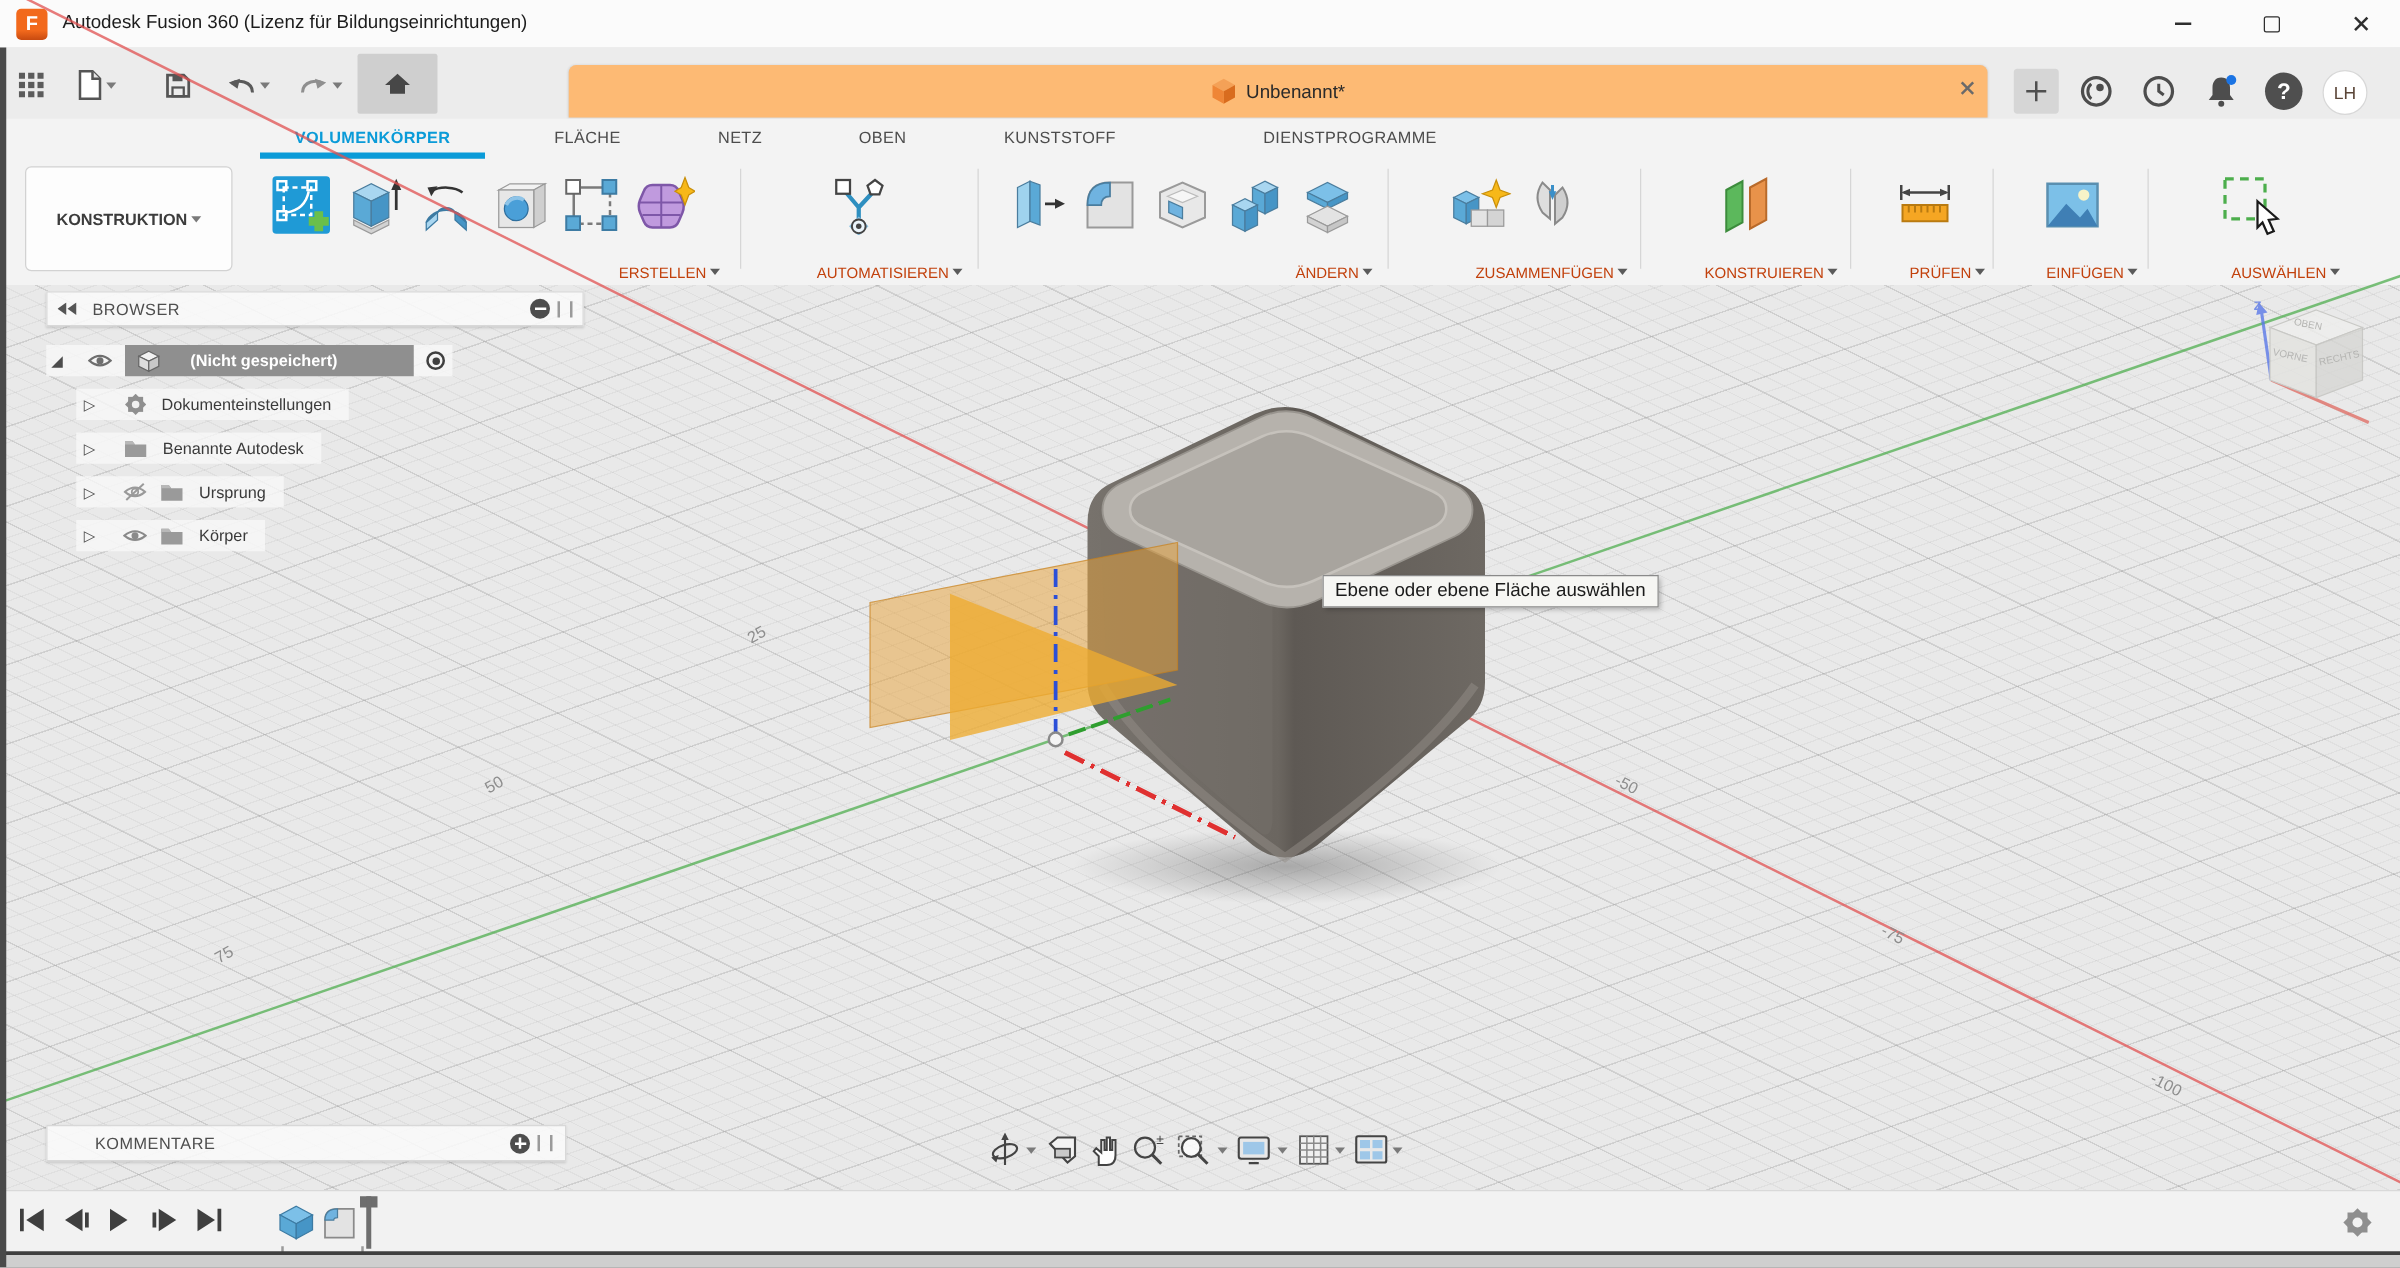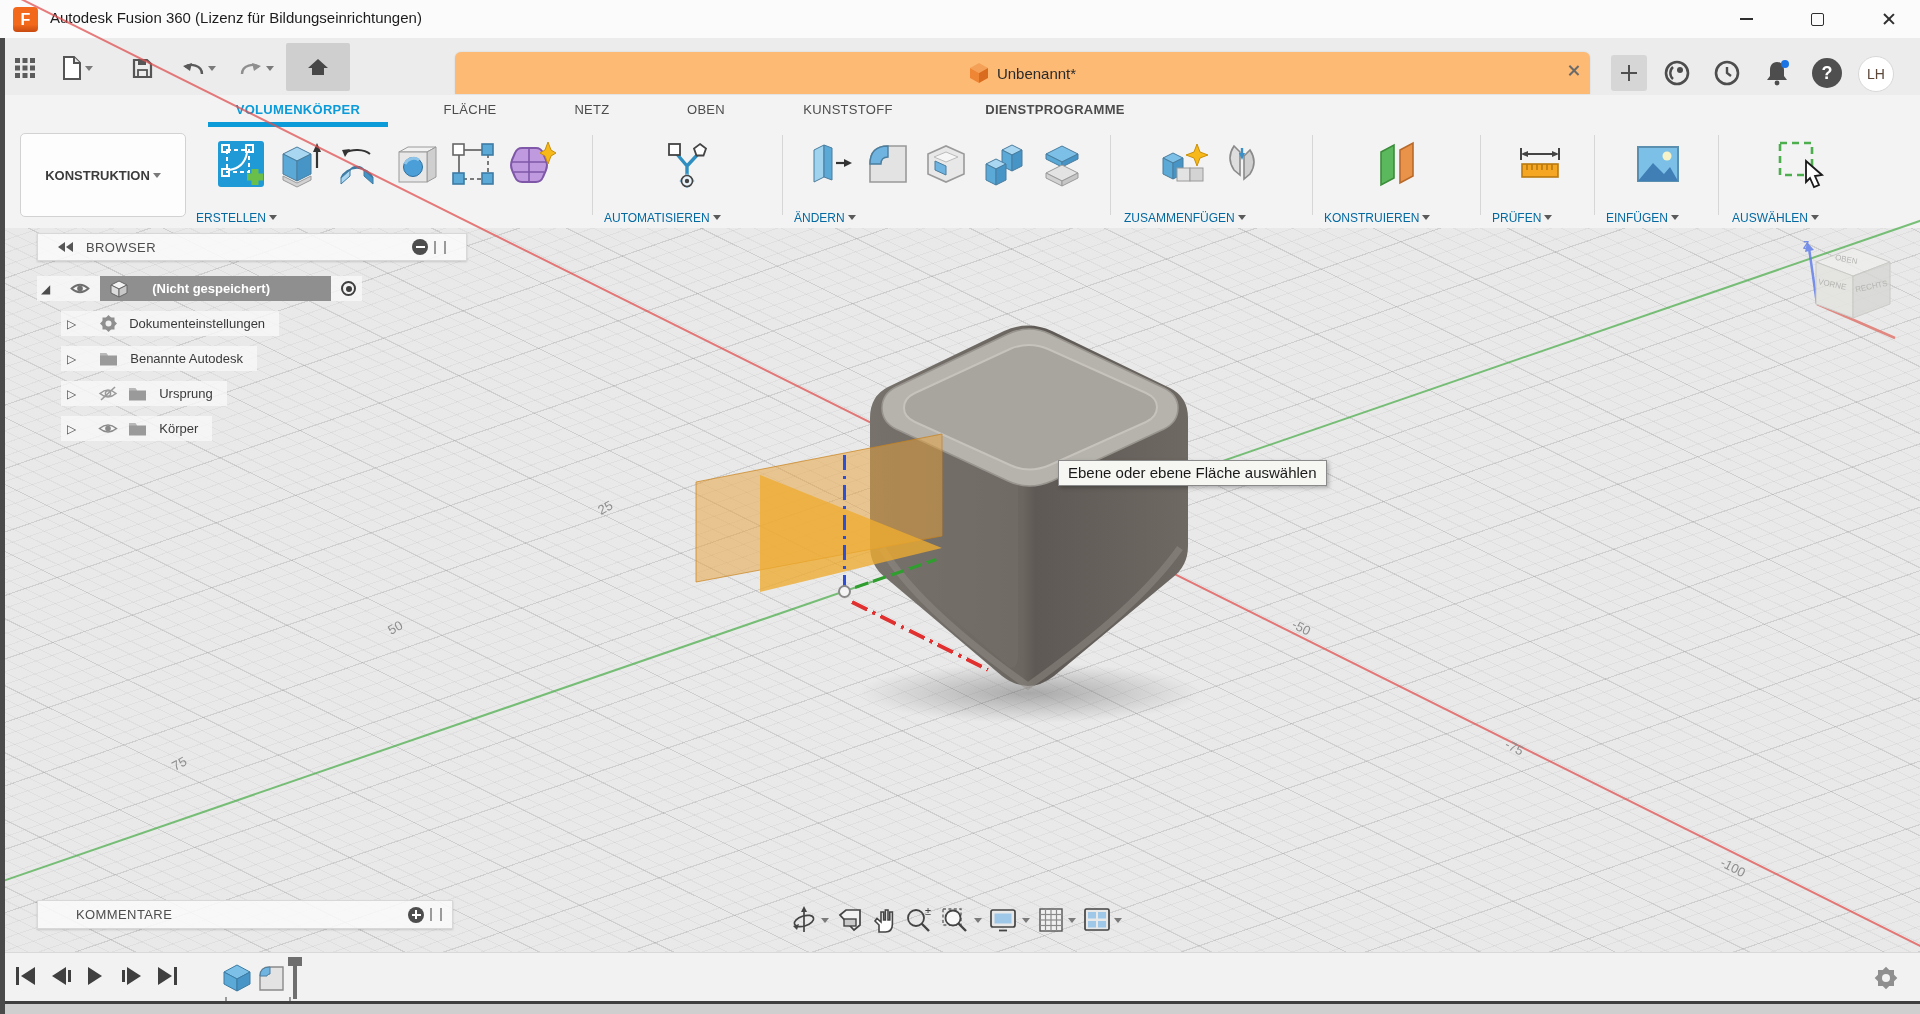--- a/index.html
+++ b/index.html
@@ -42,22 +42,22 @@
   #ribbon{left:0;top:95px;width:1920px;height:133px;background:#f3f3f3;border-bottom:1px solid #dcdcdc;}
   .rtab{top:0;height:28px;display:flex;align-items:center;justify-content:center;
         font-size:13px;color:#4c4c4c;letter-spacing:.3px;cursor:pointer;}
   .rtab.active{color:#0a9bd8;font-weight:bold;}
   #tab-underline{left:208px;top:27px;width:180px;height:5px;background:#0a9bd8;}
   #konstruktion-btn{left:20px;top:38px;width:164px;height:82px;background:#fdfdfd;border:1px solid #d2d2d2;border-radius:5px;
         display:flex;align-items:center;justify-content:center;font-size:13px;font-weight:bold;color:#3c3c3c;cursor:pointer;}
   .rgroup{top:30px;height:102px;text-align:center;}
   .rgroup .icons{display:flex;justify-content:center;align-items:center;height:78px;gap:2px;}
   .ribtn{width:56px;height:72px;display:flex;align-items:center;justify-content:center;cursor:pointer;border-radius:3px;}
-  .glabel{position:absolute;left:0;right:0;bottom:2px;display:flex;align-items:center;justify-content:flex-start;
-          font-size:12px;color:#0369a1;cursor:pointer;}
+  .glabel{position:absolute;left:0;right:0;bottom:2px;display:flex;align-items:center;justify-content:flex-end;
+          font-size:12px;color:#c2410c;cursor:pointer;}
   .glabel .caret{border-top-color:#5a5a5a;margin-top:3px;}
   .gsep{top:40px;width:1px;height:80px;background:#d6d6d6;}
 
   
   #viewport{left:0;top:228px;width:1920px;height:724px;cursor:default;
     background-color:#e9e9e9;
     background-image:
       repeating-linear-gradient(26.5deg, rgba(120,120,120,.16) 0 1.2px, transparent 1.2px 60px),
       repeating-linear-gradient(-19deg, rgba(120,120,120,.16) 0 1.2px, transparent 1.2px 60px),
       repeating-linear-gradient(26.5deg, rgba(130,130,130,.09) 0 1px, transparent 1px 12px),
@@ -212,21 +212,21 @@
       <span>LH</span>
     </div>
   </div>
 
   <div id="ribbon" class="abs">
     <div class="rtab abs active" style="left:220px;width:156px;">VOLUMENKÖRPER</div>
     <div class="rtab abs" style="left:430px;width:80px;">FLÄCHE</div>
     <div class="rtab abs" style="left:560px;width:64px;">NETZ</div>
     <div class="rtab abs" style="left:672px;width:68px;">OBEN</div>
     <div class="rtab abs" style="left:790px;width:116px;">KUNSTSTOFF</div>
-    <div class="rtab abs" style="left:969px;width:172px;font-weight:bold;">DIENSTPROGRAMME</div>
+    <div class="rtab abs" style="left:994px;width:172px;">DIENSTPROGRAMME</div>
     <div id="tab-underline" class="abs"></div>
 
     <div id="konstruktion-btn" class="abs">
       <span>KONSTRUKTION</span>
       <div class="caret"></div>
     </div>
 
     <div class="rgroup abs" style="left:196px;width:380px;">
       <div class="icons">
         <div class="ribtn">
@@ -534,21 +534,21 @@
         <polygon points="21,24 58,38 58,80 21,66" fill="#e3e3e0" stroke="#c2c2be"></polygon>
         <polygon points="95,24 58,38 58,80 95,66" fill="#d7d7d4" stroke="#c2c2be"></polygon>
       </svg>
       <div class="abs" style="left:8px;top:2px;font-size:10px;font-weight:bold;color:#5b79e8;">Z</div>
       <div class="abs" style="left:40px;top:17px;font-size:8px;color:#a9a9a6;transform:rotate(11deg);">OBEN</div>
       <div class="abs" style="left:23px;top:42px;font-size:8px;color:#a9a9a6;transform:rotate(12deg);">VORNE</div>
       <div class="abs" style="left:60px;top:44px;font-size:8px;color:#a9a9a6;transform:rotate(-12deg);">RECHTS</div>
     </div>
 
     <div class="abs" style="left:37px;top:5px;width:430px;">
-      <div class="panel-header" style="height:26px;padding:0 20px;">
+      <div class="panel-header" style="height:26px;padding:0 8px;">
         <svg width="16" height="10" viewBox="0 0 16 10">
           <polygon points="7,0 7,10 0,5" fill="#555"></polygon>
             <polygon points="15,0 15,10 8,5" fill="#555"></polygon>
         </svg>
         <span style="margin-left:12px;">BROWSER</span>
         <div style="flex:1;"></div>
         <div class="circle-op"></div>
         <div class="grip"></div>
       </div>
 

